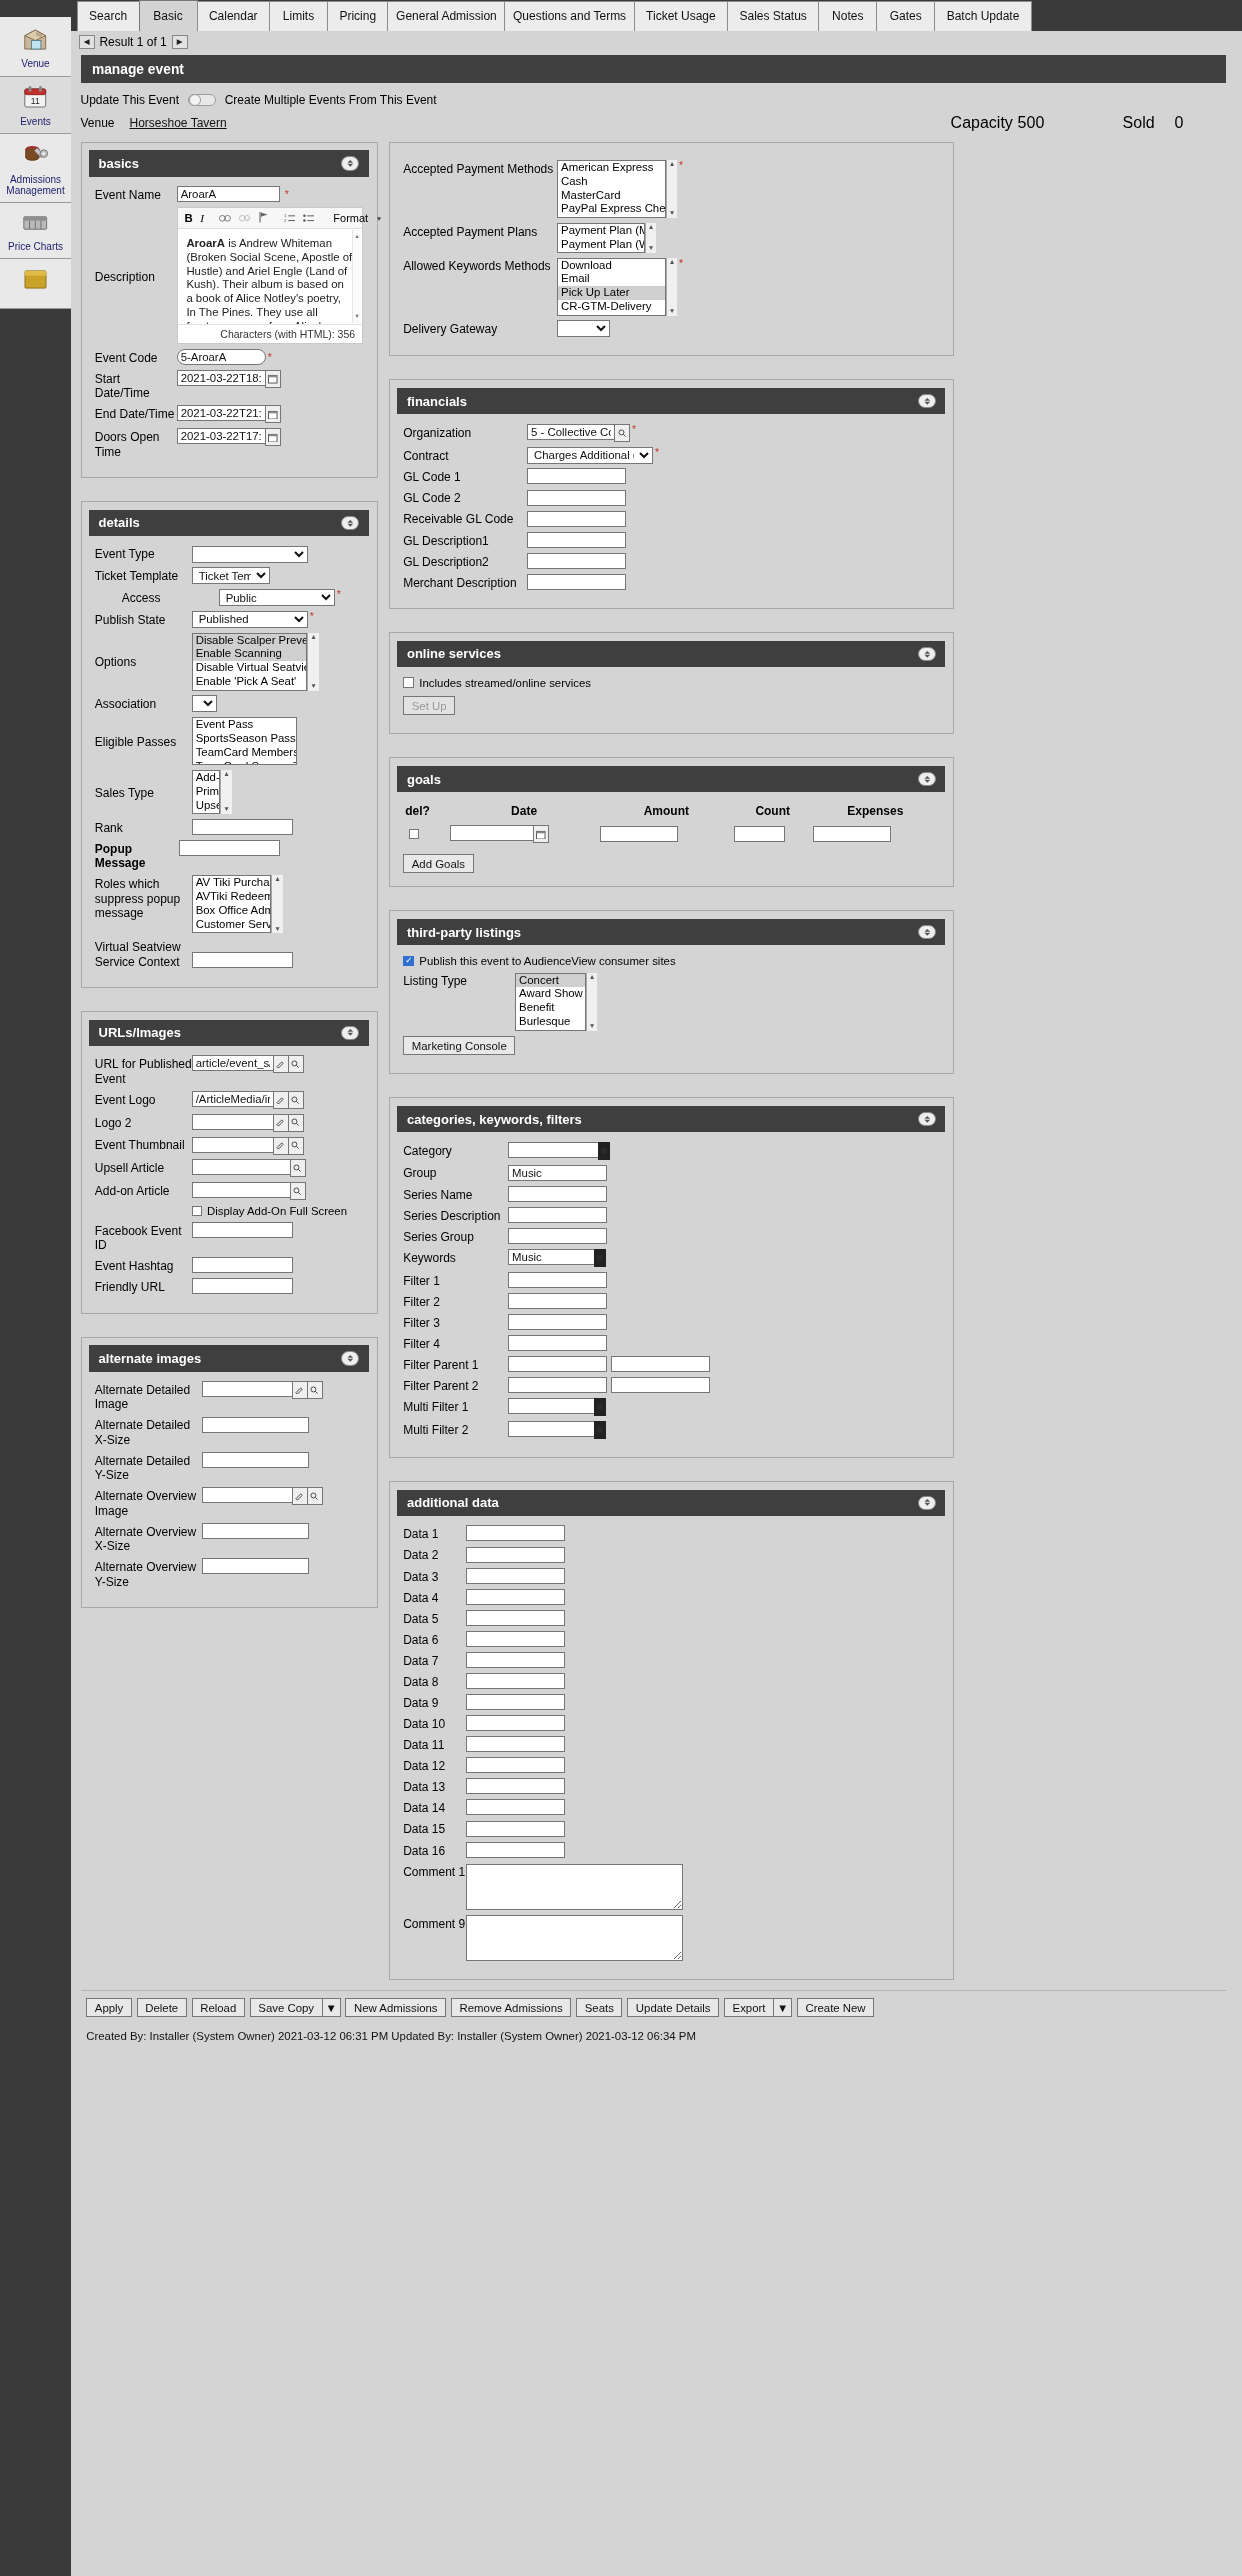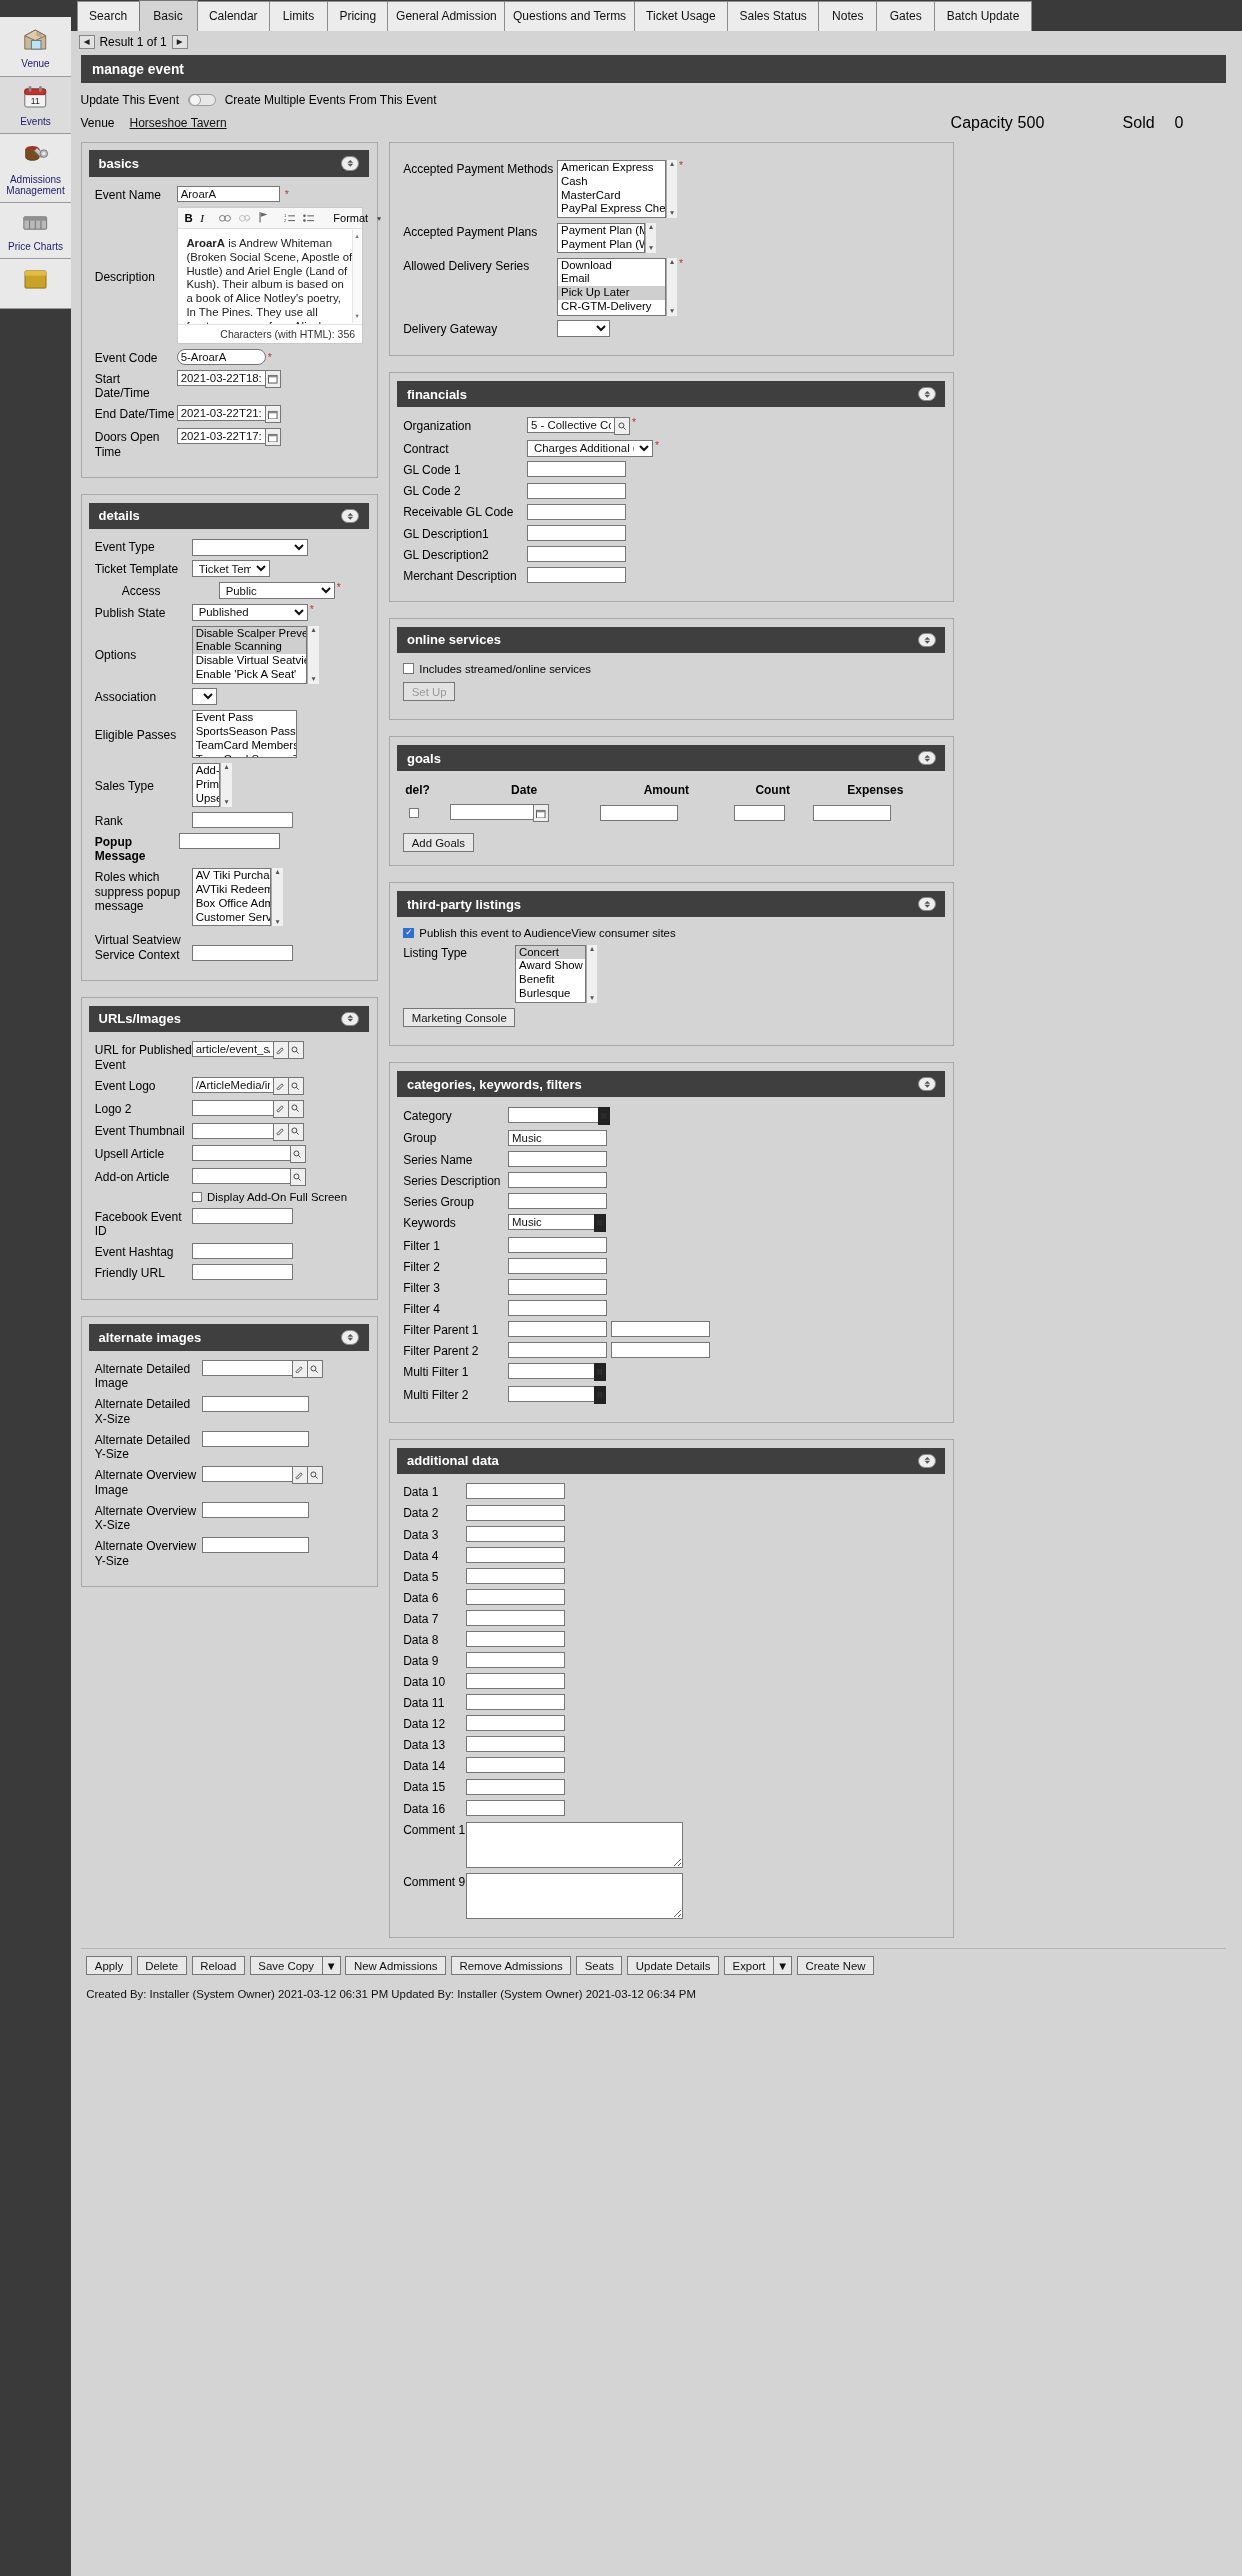--- a/index.html
+++ b/index.html
@@ -70,21 +70,21 @@
 
   
   .venrow { padding:5.7px 11.4px 5.7px 9.5px; display:flex; align-items:center; font-size:12px; }
   .venrow .lbl { width:49px; }
   .venlink { text-decoration:underline; color:#111; cursor:pointer; margin-right:auto; padding-right:5.7px; }
   .capgrp { display:flex; align-items:center; gap:0px; font-size:16px; }
   .capgrp span { display:inline-block; }
 
   
   #cols { display:flex; gap:11.4px; padding:3.8px 17px 0 9.5px; align-items:flex-start; }
-  .col { display:flex; flex-direction:column; gap:16px; }
+  .col { display:flex; flex-direction:column; gap:23px; }
   #colL { width:297px; flex:0 0 297px; }
   #colR { width:565px; flex:0 0 565px; }
 
   
   .panel { background:#d4d4d4; border:1px solid #a8a8a8; padding:7.6px; }
   .phdr {
     background:#3f3f3f; color:#fff; font-weight:bold; font-size:13px;
     padding:5.7px 9.5px; display:flex; align-items:center; justify-content:space-between;
   }
   .collapse {
@@ -808,21 +808,21 @@
                   <div class="opt">Payment Plan (Weekly)</div>
                 </div>
                 <div class="sbar" style="height:30px;">
                     <i>▲</i>
                     <i>▼</i>
                   </div>
               </div>
             </div>
 
             <div class="frow" style="align-items:flex-start;">
-              <div class="flabel" style="width:154px;">Allowed Delivery Series</div>
+              <div class="flabel" style="width:154px;">Allowed Keywords Methods</div>
               <div style="display:flex;">
                 <div class="lbox-wrap" style="width:120px;">
                   <div class="lbox" style="flex:1;height:58px;">
                     <div class="opt">Download</div>
                     <div class="opt">Email</div>
                     <div class="opt sel">Pick Up Later</div>
                     <div class="opt">CR-GTM-Delivery</div>
                     <div class="opt">Courier</div>
                   </div>
                   <div class="sbar" style="height:58px;">

